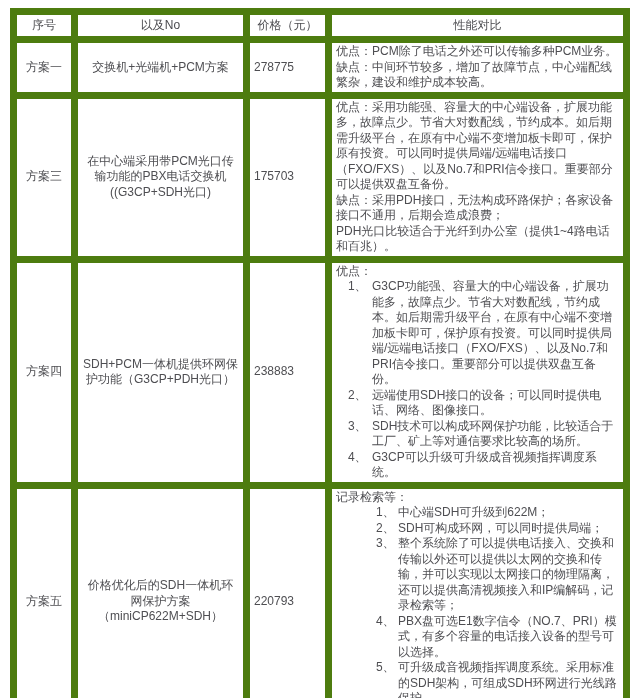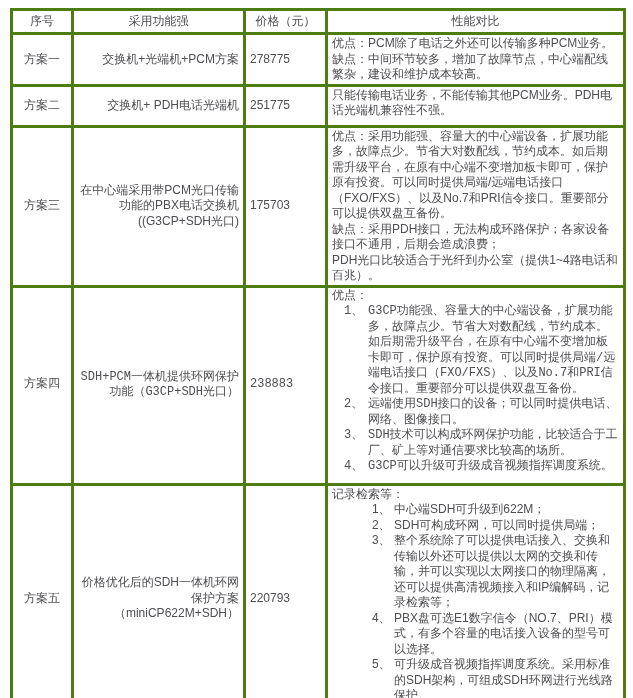--- a/index.html
+++ b/index.html
@@ -22,51 +22,51 @@
     width: 613px;
     color: #4e4e52;
     font-size: 12px;
     line-height: 15.5px;
   }
   .cmp col.c-seq   { width: 61px; }
   .cmp col.c-name  { width: 172px; }
   .cmp col.c-price { width: 82px; }
   .cmp col.c-perf  { width: 298px; }
   .cmp th, .cmp td {
-    border: 3px solid #4d7c0f;
+    border: 7px solid #4d7c0f;
     padding: 1px 4px;
     font-weight: normal;
     word-break: break-word;
   }
   .cmp th {
     text-align: center;
     height: 19px;
     vertical-align: middle;
     color: #4a4a4e;
   }
   td.seq-cell {
     text-align: center;
     vertical-align: middle;
   }
   td.name-cell {
-    text-align: right;
+    text-align: center;
     vertical-align: middle;
   }
   td.price-cell {
     text-align: left;
     vertical-align: middle;
   }
   td.perf-cell {
     text-align: left;
     vertical-align: top;
   }
   tr.row-1 td { height: 45px; }
   tr.row-2 td { height: 36px; }
   tr.row-3 td { height: 152px; }
-  tr.row-4 td { height: 193px; font-family: Liberation Mono, monospace; }
+  tr.row-4 td { height: 193px; }
   tr.row-5 td { height: 224px; }
   .perf-cell p {
     margin: 0;
   }
   .li {
     display: flex;
   }
   .li .num {
     flex: 0 0 24px;
     padding-left: 12px;
@@ -86,60 +86,52 @@
   <table class="cmp">
     <colgroup>
       <col class="c-seq">
       <col class="c-name">
       <col class="c-price">
       <col class="c-perf">
     </colgroup>
     <thead>
       <tr>
         <th>序号</th>
-        <th>采用功能强</th>
+        <th>以及No</th>
         <th>价格（元）</th>
         <th>性能对比</th>
       </tr>
     </thead>
     <tbody>
 
       <tr class="row-1">
         <td class="seq-cell">方案一</td>
         <td class="name-cell">交换机+光端机+PCM方案</td>
         <td class="price-cell">278775</td>
         <td class="perf-cell">
           <p>优点：PCM除了电话之外还可以传输多种PCM业务。</p>
           <p>缺点：中间环节较多，增加了故障节点，中心端配线繁杂，建设和维护成本较高。</p>
         </td>
       </tr>
 
-      <tr class="row-2">
-        <td class="seq-cell">方案二</td>
-        <td class="name-cell">交换机+ PDH电话光端机</td>
-        <td class="price-cell">251775</td>
-        <td class="perf-cell">
-          <p>只能传输电话业务，不能传输其他PCM业务。PDH电话光端机兼容性不强。</p>
-        </td>
-      </tr>
 
       <tr class="row-3">
         <td class="seq-cell">方案三</td>
         <td class="name-cell">在中心端采用带PCM光口传输功能的PBX电话交换机((G3CP+SDH光口)</td>
         <td class="price-cell">175703</td>
         <td class="perf-cell">
           <p>优点：采用功能强、容量大的中心端设备，扩展功能多，故障点少。节省大对数配线，节约成本。如后期需升级平台，在原有中心端不变增加板卡即可，保护原有投资。可以同时提供局端/远端电话接口（FXO/FXS）、以及No.7和PRI信令接口。重要部分可以提供双盘互备份。</p>
           <p>缺点：采用PDH接口，无法构成环路保护；各家设备接口不通用，后期会造成浪费；</p>
           <p>PDH光口比较适合于光纤到办公室（提供1~4路电话和百兆）。</p>
         </td>
       </tr>
 
       <tr class="row-4">
         <td class="seq-cell">方案四</td>
-        <td class="name-cell">SDH+PCM一体机提供环网保护功能（G3CP+SDH光口）</td>
+        <td class="name-cell">SDH+PCM一体机提供环网保护功能（G3CP+PDH光口）</td>
         <td class="price-cell">238883</td>
         <td class="perf-cell">
           <p>优点：</p>
           <div class="li">
             <span class="num">1、</span>
             <span class="li-text">G3CP功能强、容量大的中心端设备，扩展功能多，故障点少。节省大对数配线，节约成本。如后期需升级平台，在原有中心端不变增加板卡即可，保护原有投资。可以同时提供局端/远端电话接口（FXO/FXS）、以及No.7和PRI信令接口。重要部分可以提供双盘互备份。</span>
           </div>
           <div class="li">
             <span class="num">2、</span>
             <span class="li-text">远端使用SDH接口的设备；可以同时提供电话、网络、图像接口。</span>

